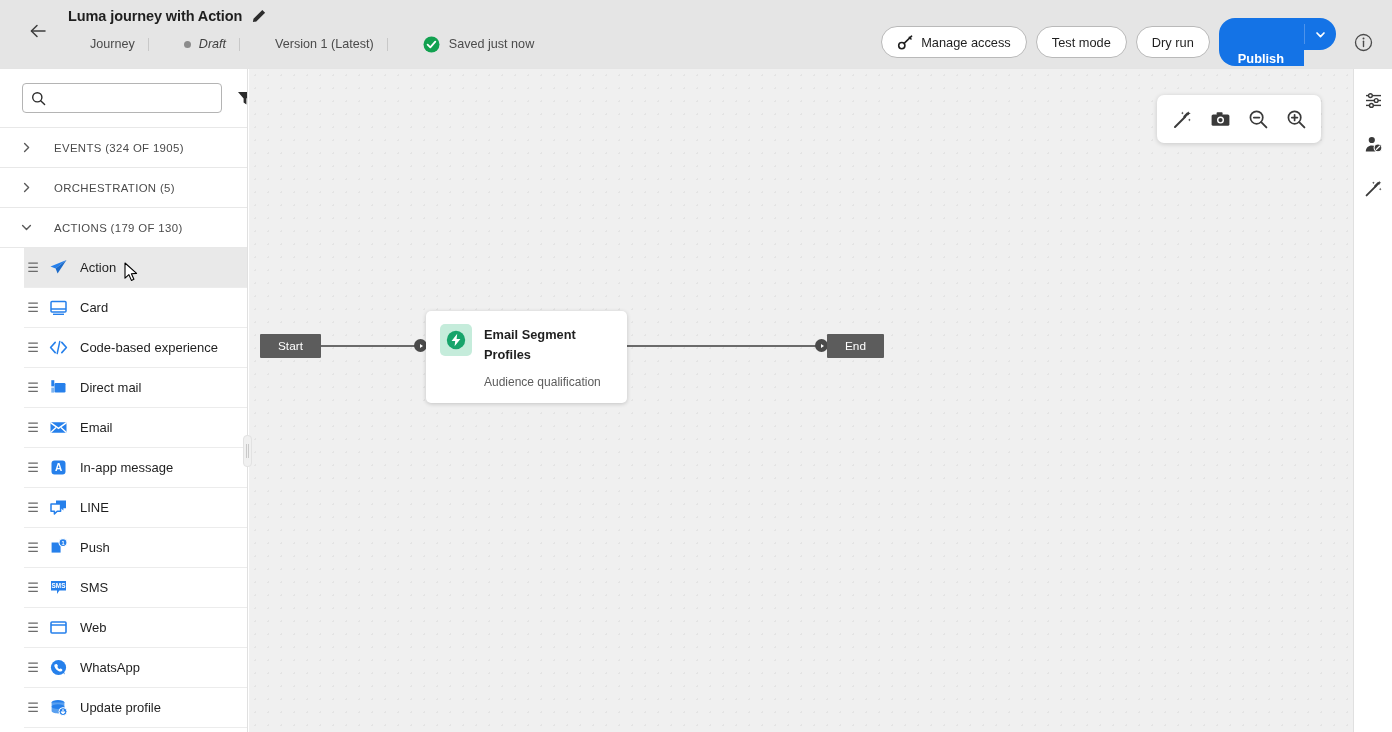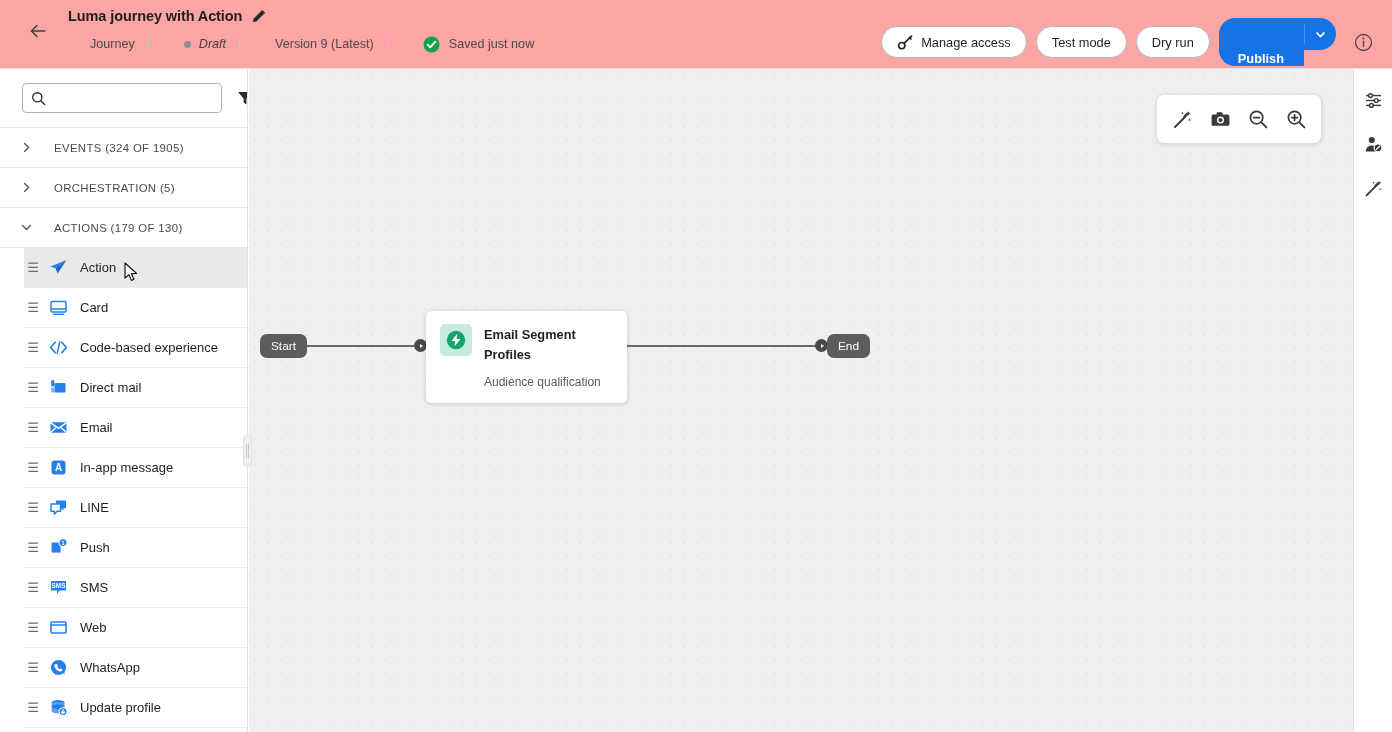--- a/index.html
+++ b/index.html
@@ -10,21 +10,21 @@
     background: #ffffff;
     overflow: hidden;
     color: #2c2c2c;
   }
   #app { position: relative; width: 1392px; height: 732px; }
 
   
   .header {
     position: absolute; top: 0; left: 0;
     width: 1392px; height: 69px;
-    background: #fca5a5;
+    background: #e5e5e5;
     border-bottom: 1px solid #e4e4e4;
   }
   .back-btn {
     position: absolute; left: 24px; top: 17px;
     width: 28px; height: 28px;
     display: flex; align-items: center; justify-content: center;
     cursor: pointer; border-radius: 4px;
   }
   .title-block { position: absolute; left: 68px; top: 5px; }
   .title-row { display: flex; align-items: center; gap: 9px; height: 22px; }
@@ -181,23 +181,23 @@
   .ct-btn {
     width: 34px; height: 34px; border-radius: 4px;
     display: flex; align-items: center; justify-content: center;
     cursor: pointer;
   }
 
   
   .node-pill {
     position: absolute;
     background: #5c5c5c; color: #ffffff;
-    border-radius: 7px; height: 24px;
+    border-radius: 1px; height: 24px;
     display: flex; align-items: center; justify-content: flex-start;
-    font-size: 11.8px; padding: 0 11px;
+    font-size: 11.8px; padding: 0 18px;
     cursor: pointer;
   }
   .edge {
     position: absolute; height: 1.6px; background: #6a6a6a;
   }
   .connector {
     position: absolute; width: 13px; height: 13px;
     border-radius: 50%; background: #4a4a4a;
     display: flex; align-items: center; justify-content: center;
     cursor: pointer;
@@ -274,21 +274,21 @@
         </span>
       </div>
       <div class="meta-row">
         <span class="meta-item">Journey</span>
         <span class="meta-sep"></span>
         <span class="meta-item">
           <span class="draft-dot"></span>
           <span class="draft-text">Draft</span>
         </span>
         <span class="meta-sep"></span>
-        <span class="meta-item">Version 9 (Latest)</span>
+        <span class="meta-item">Version 1 (Latest)</span>
         <span class="meta-sep"></span>
         <span class="meta-item">
           <span class="saved-check">
             <svg width="17" height="17" viewBox="0 0 17 17">
               <circle cx="8.5" cy="8.5" r="8" fill="#12a150"></circle>
               <path d="M4.6 8.7 L7.3 11.3 L12.3 5.6" fill="none" stroke="#ffffff" stroke-width="1.8" stroke-linecap="round" stroke-linejoin="round"></path>
             </svg>
           </span>
           <span>Saved just now</span>
         </span>

